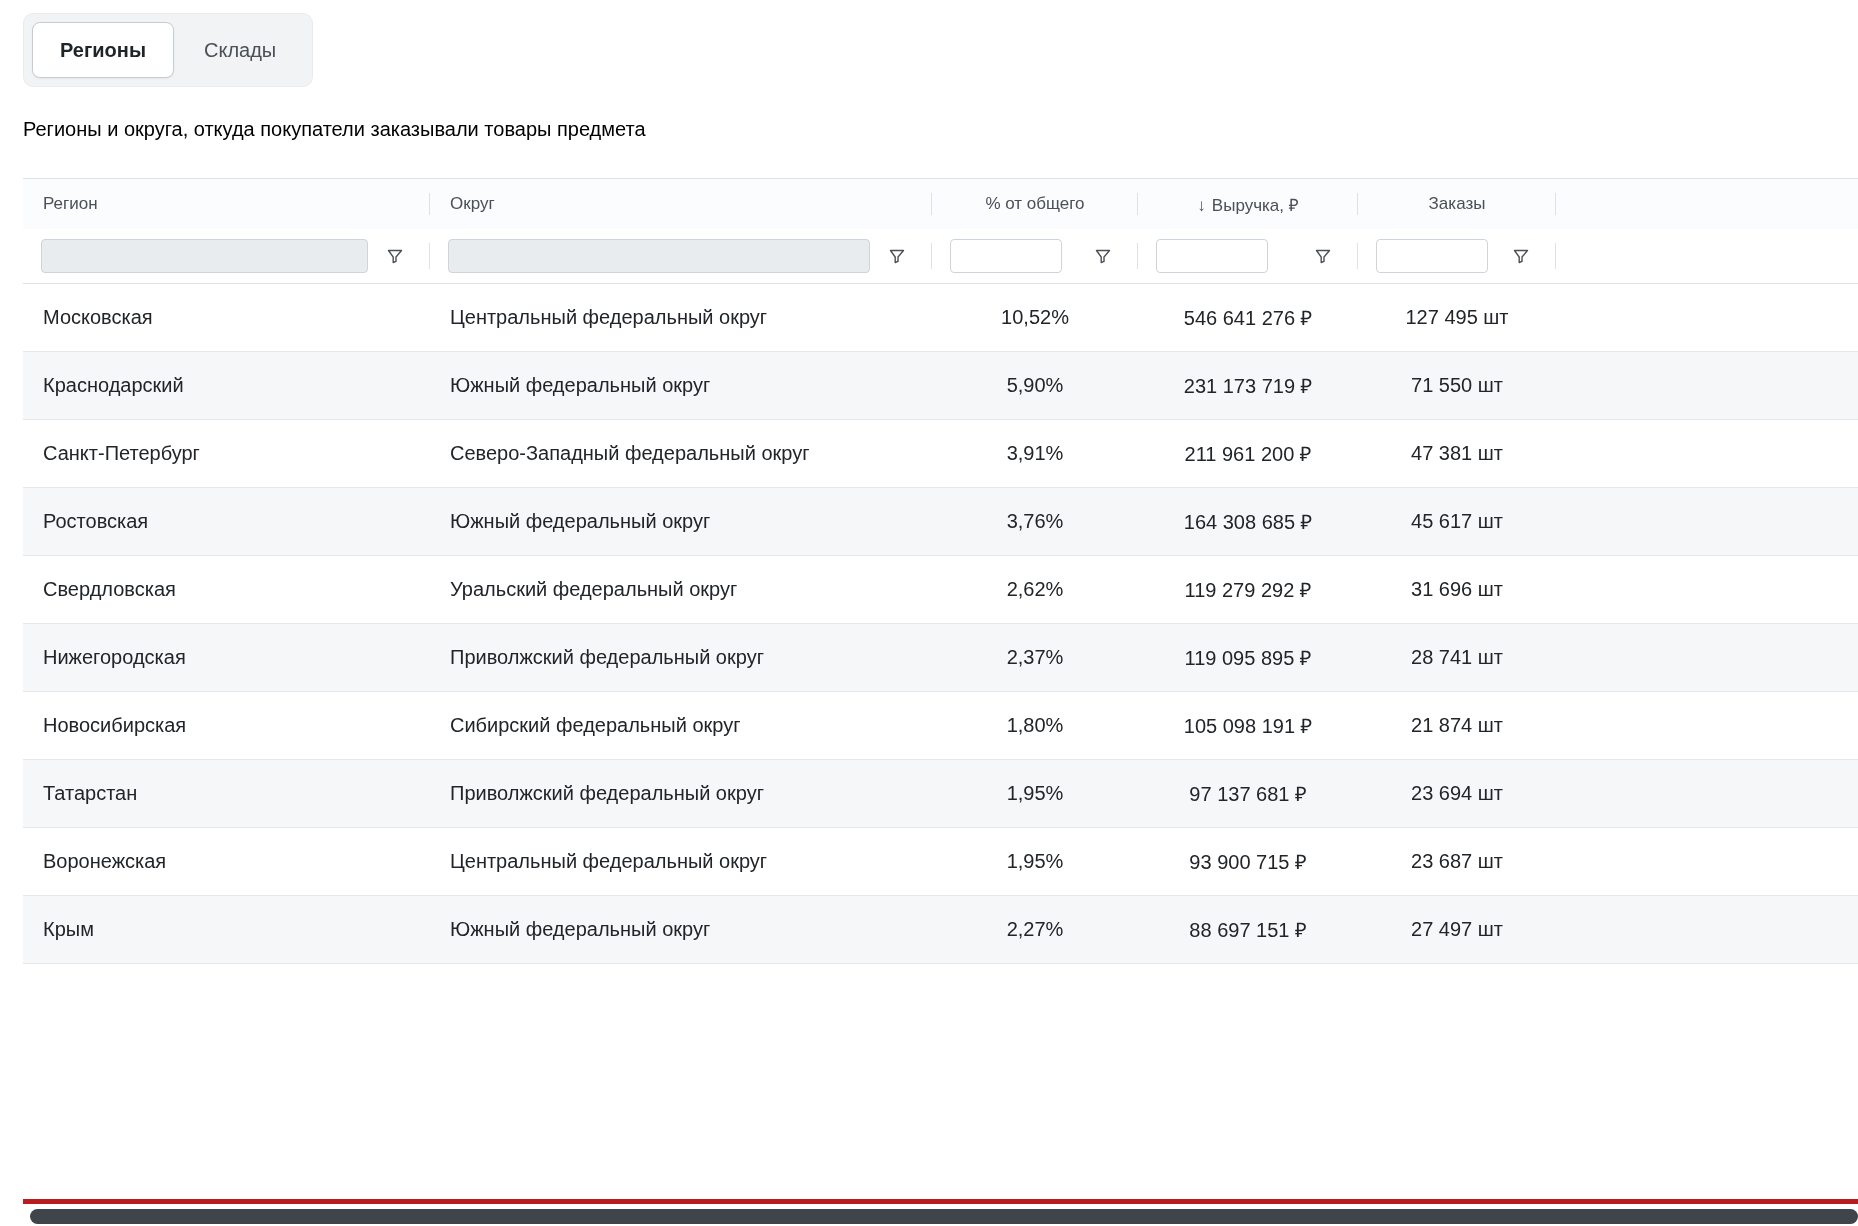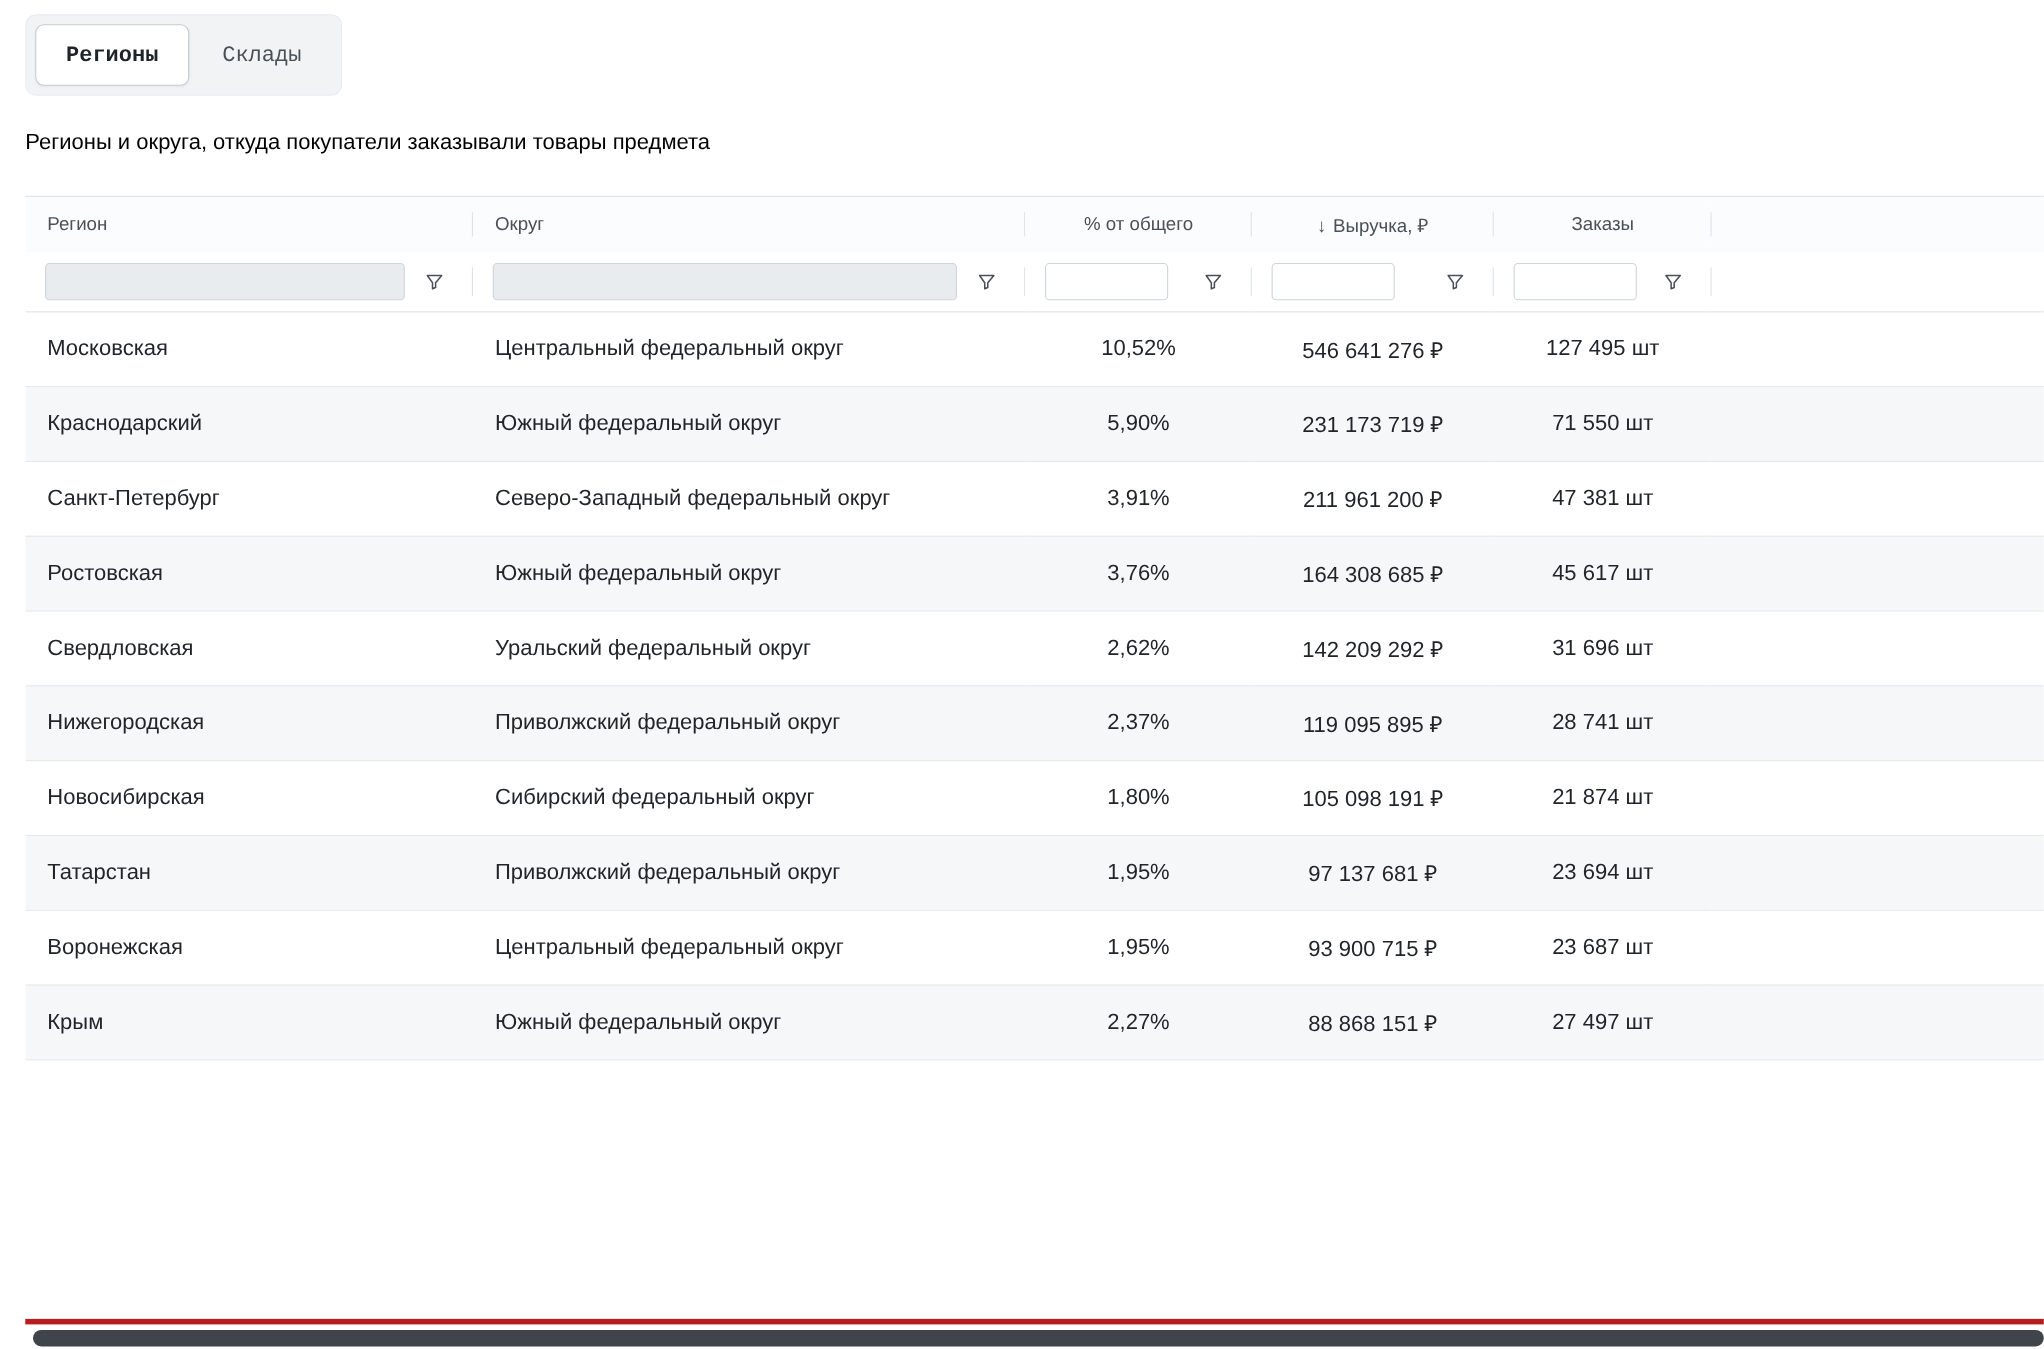--- a/index.html
+++ b/index.html
@@ -14,21 +14,21 @@
 
   
   .tabs {
     display:inline-flex; align-items:center;
     background:#f1f3f5; border:1px solid #e9ecef;
     border-radius:10px; padding:8px; gap:2px;
   }
   .tab {
     height:56px; padding:0 27px; border:1px solid transparent;
     background:transparent; border-radius:8px;
-    font-family:Liberation Mono, monospace; font-size:20px; color:#495057; cursor:pointer;text-align:center;
+    font-family:Liberation Sans, sans-serif; font-size:20px; color:#495057; cursor:pointer;text-align:center;
   }
   .tab.active {
     background:#ffffff; border:1px solid #c6ccd2;
     font-weight:700; color:#1f2429;
     box-shadow:0 1px 2px rgba(0,0,0,0.05);
   }
 
   
   .subtitle { margin-top:29px; font-size:20px; line-height:26px; color:#000000; }
 
@@ -191,21 +191,21 @@
     <td class="left">Южный федеральный округ</td>
     <td class="right">3,76%</td>
     <td class="right">164 308 685 ₽</td>
     <td class="right">45 617 шт</td>
     <td class="filler"></td>
   </tr>
           <tr class="data-row">
     <td class="left">Свердловская</td>
     <td class="left">Уральский федеральный округ</td>
     <td class="right">2,62%</td>
-    <td class="right">142 209 292 ₽</td>
+    <td class="right">119 279 292 ₽</td>
     <td class="right">31 696 шт</td>
     <td class="filler"></td>
   </tr>
           <tr class="data-row">
     <td class="left">Нижегородская</td>
     <td class="left">Приволжский федеральный округ</td>
     <td class="right">2,37%</td>
     <td class="right">119 095 895 ₽</td>
     <td class="right">28 741 шт</td>
     <td class="filler"></td>
@@ -231,21 +231,21 @@
     <td class="left">Центральный федеральный округ</td>
     <td class="right">1,95%</td>
     <td class="right">93 900 715 ₽</td>
     <td class="right">23 687 шт</td>
     <td class="filler"></td>
   </tr>
           <tr class="data-row">
     <td class="left">Крым</td>
     <td class="left">Южный федеральный округ</td>
     <td class="right">2,27%</td>
-    <td class="right">88 868 151 ₽</td>
+    <td class="right">88 697 151 ₽</td>
     <td class="right">27 497 шт</td>
     <td class="filler"></td>
   </tr>
         </tbody>
     </table>
   </div>
 
   <div class="hscrollbar">
     <div class="hthumb"></div>
   </div>

